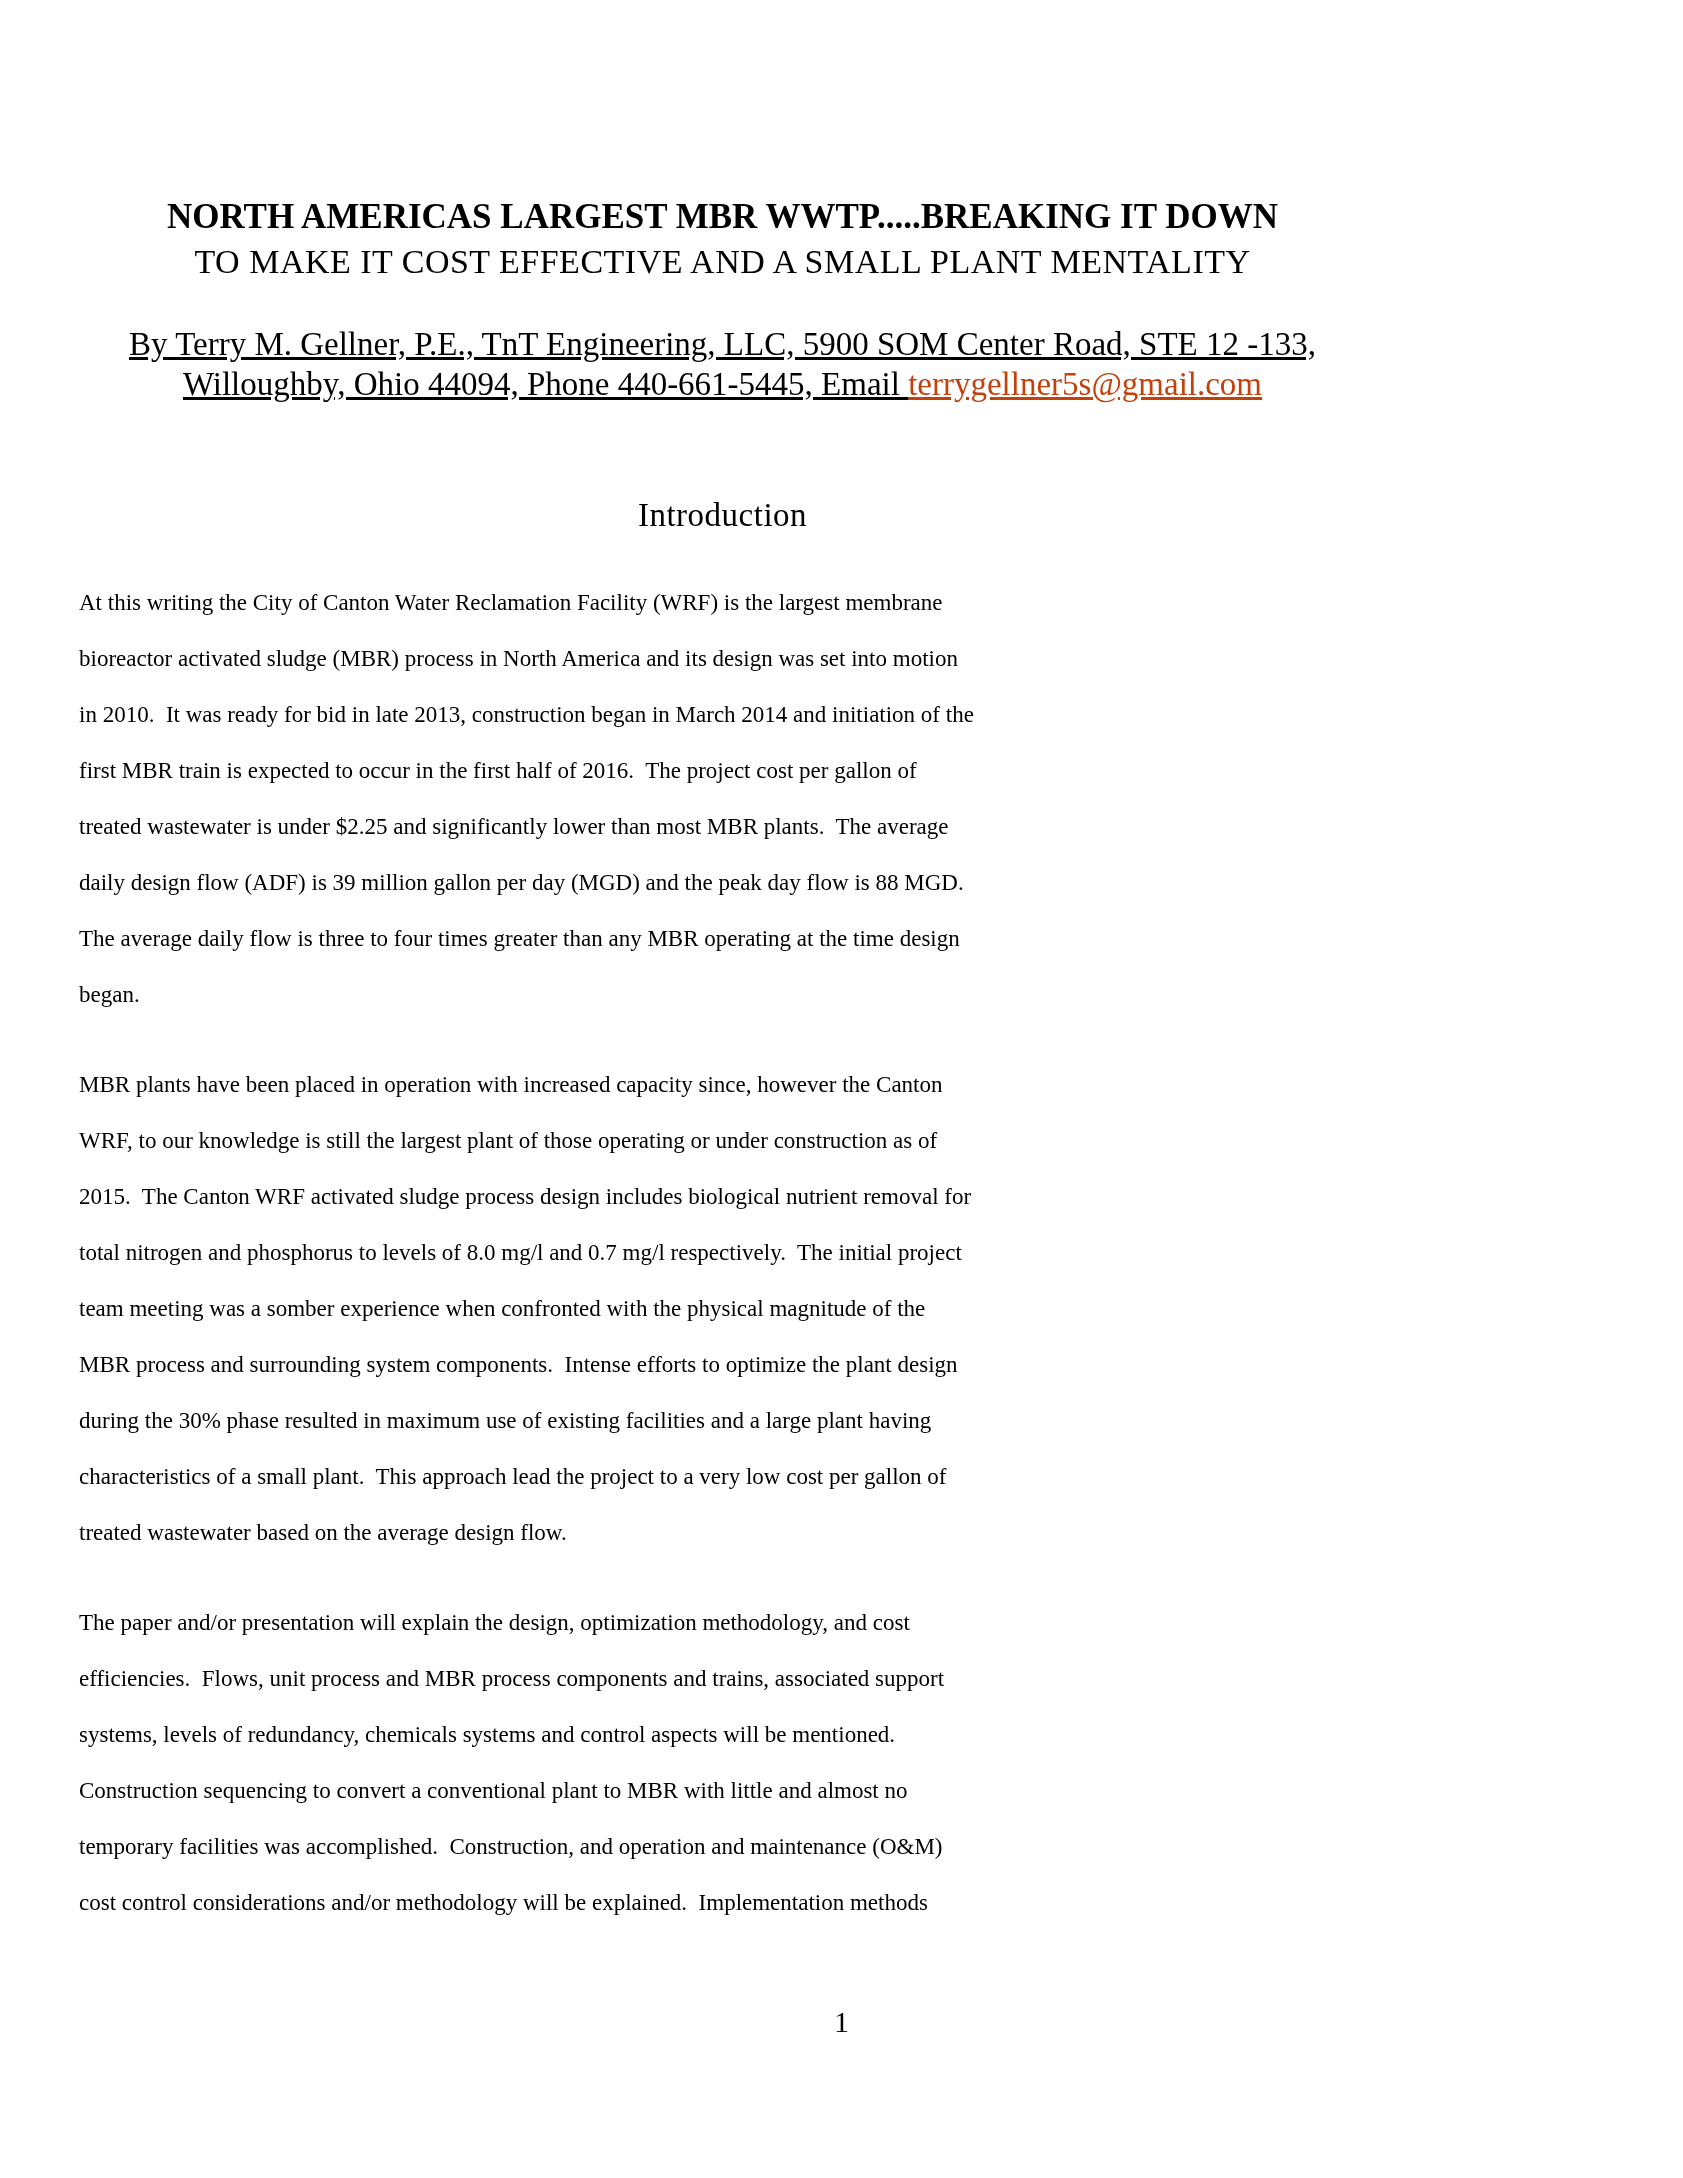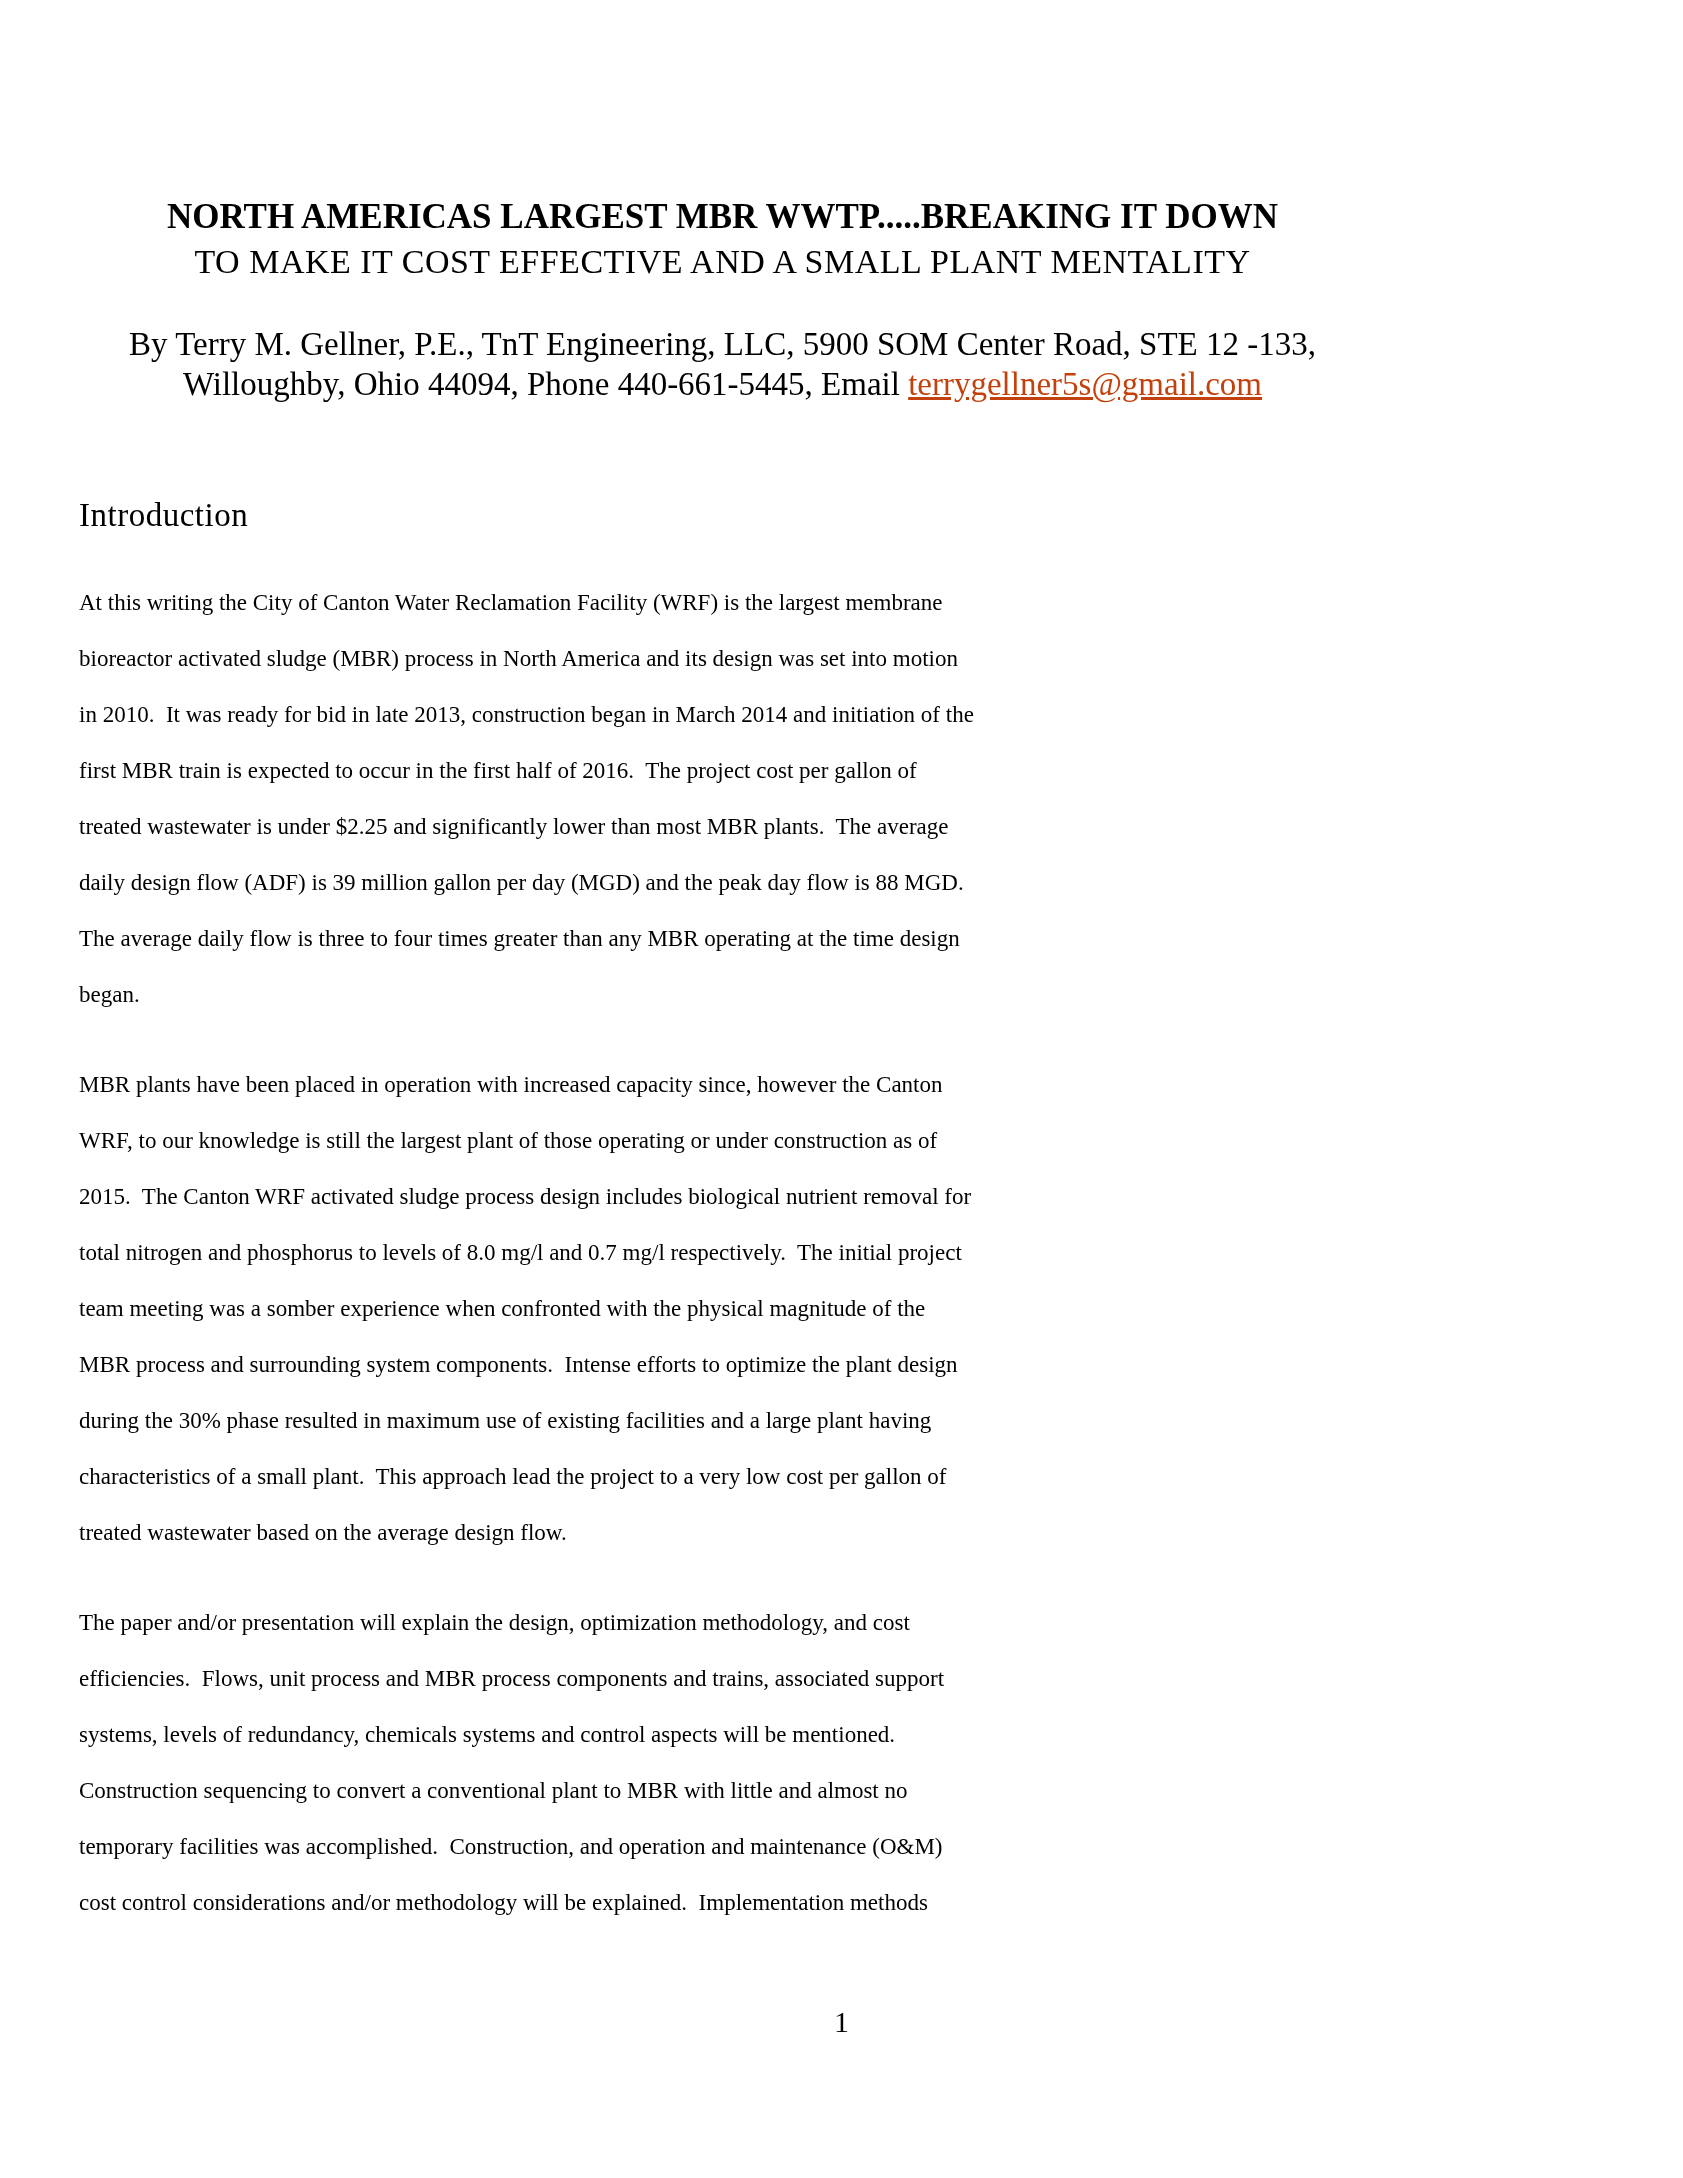--- a/index.html
+++ b/index.html
@@ -38,28 +38,30 @@
     font-weight: normal;
     line-height: 45px;
     letter-spacing: 0.5px;
     white-space: nowrap;
   }
   .byline {
     margin-top: 40px;
     text-align: center;
     font-size: 33px;
     line-height: 40px;
+    text-decoration: underline;
   }
   .email-link {
     color: #0000EE;
     text-decoration: underline;
     cursor: pointer;
   }
   .section-heading {
     margin: 91px 0 0 0;
+    text-align: center;
     font-size: 33px;
     font-weight: normal;
     line-height: 40px;
     letter-spacing: 0.5px;
   }
   .body-text {
     margin-top: 40px;
   }
   .body-text p {
     margin: 0 0 34px 0;

